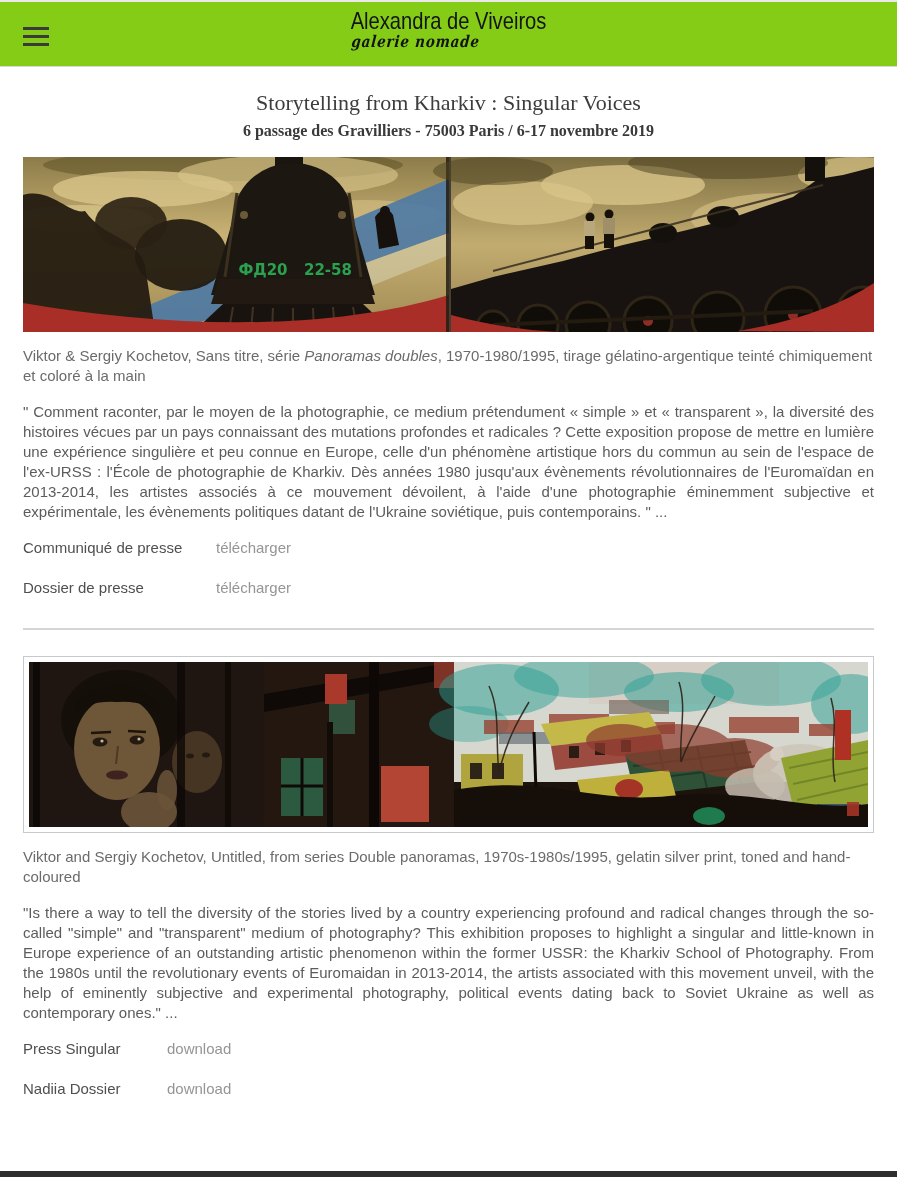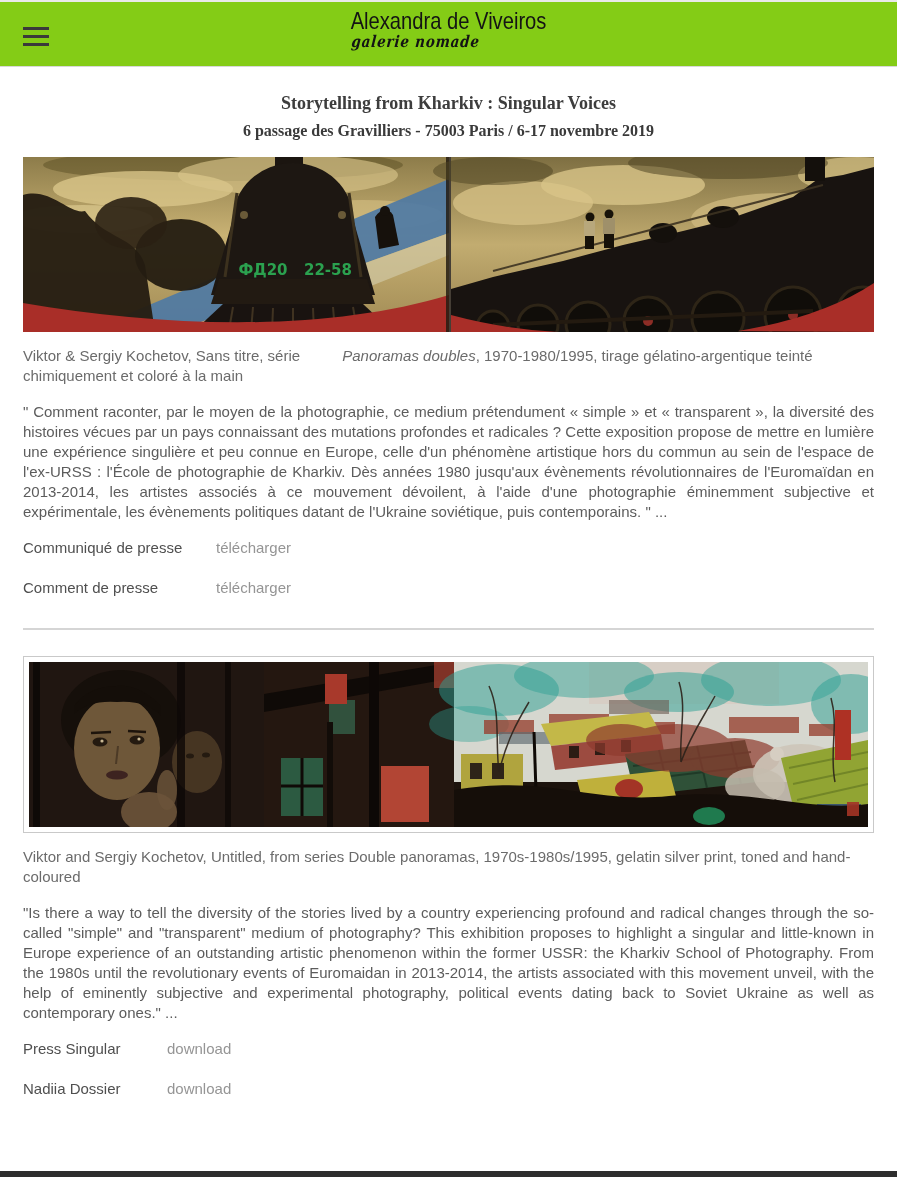--- a/index.html
+++ b/index.html
@@ -28,28 +28,28 @@
   }
   .logo-sub {
     font-family:"DejaVu Serif", serif; font-style:italic; font-weight:bold;
     font-size:16px; color:#141414; line-height:17px; display:block;
     margin-top:-1px; letter-spacing:1px; transform:skewX(-6deg); transform-origin:left bottom;
   }
   
   .main { padding:0 23px; }
   .titles { text-align:center; margin-top:21px; font-family:"Liberation Serif", serif; color:#3d3d3d; }
   .artists   { font-size:19px; line-height:27px; font-weight:400; margin:0; }
-  .expo-title{ font-size:18px; line-height:30px; font-weight:700; margin:0; }
+  .expo-title{ font-size:22px; line-height:30px; font-weight:400; margin:0; }
   .curator   { font-size:18px; line-height:28px; font-weight:400; margin:0; }
   .venue     { font-size:16px; line-height:25px; font-weight:700; color:#3a3a3a; margin:0; }
   .artwork1 { margin-top:14px; font-size:0; }
   .artwork2-frame { margin-top:26px; border:1px solid #c9c9c9; background:#fff; padding:5px; font-size:0; }
   svg { display:block; }
   .caption { margin-top:14px; font-size:15px; line-height:20px; color:#6b6b6b; }
-  .caption em { font-style:italic;margin-left:38px; }
+  .caption em { font-style:italic; }
   .bodytext { margin-top:16px; font-size:15px; line-height:20px; color:#5c5c5c; text-align:justify; }
   .doc-row { display:flex; align-items:baseline; margin-top:20px; font-size:15px; line-height:20px; }
   .doc-row.first { margin-top:16px; }
   .doc-label { color:#4f4f4f; }
   .doc-label.fr { width:193px; }
   .doc-label.en { width:144px; }
   .doc-link { color:#959595; text-decoration:none; cursor:pointer; }
   hr.divider { border:none; border-top:2px solid #d5d5d5; margin:30px 0 0 0; }
   .footer-bar { position:absolute; left:0; bottom:0; width:100%; height:6px; background:#2e2e2e; }
 </style>
@@ -179,21 +179,21 @@
 
   <p class="caption"><span>Viktor &amp; Sergiy Kochetov, Sans titre, série </span><em>Panoramas doubles</em><span>,  1970-1980/1995, tirage gélatino-argentique teinté chimiquement et coloré à la main</span></p>
 
   <p class="bodytext">" Comment raconter, par le moyen de la photographie, ce medium prétendument  « simple » et « transparent », la diversité des histoires vécues par un pays connaissant des mutations profondes et radicales ? Cette exposition propose de mettre en lumière une expérience singulière et peu connue en Europe, celle d'un phénomène artistique hors du commun au sein de l'espace de  l'ex-URSS : l'École de photographie de Kharkiv. Dès années 1980 jusqu'aux évènements révolutionnaires de l'Euromaïdan en 2013-2014, les artistes associés à ce mouvement dévoilent, à l'aide d'une photographie éminemment subjective et expérimentale, les évènements politiques datant de l'Ukraine soviétique, puis contemporains. " ...</p>
 
   <div class="doc-row first">
     <span class="doc-label fr">Communiqué de presse</span>
     <a class="doc-link">télécharger</a>
   </div>
   <div class="doc-row">
-    <span class="doc-label fr">Comment de presse</span>
+    <span class="doc-label fr">Dossier de presse</span>
     <a class="doc-link">télécharger</a>
   </div>
 
   <hr class="divider">
 
   <div class="artwork2-frame">
     <svg viewBox="0 0 839 165" width="839" height="165">
       <rect width="839" height="165" fill="#1c130d"></rect>
 
       <rect width="235" height="165" fill="#201611"></rect>

